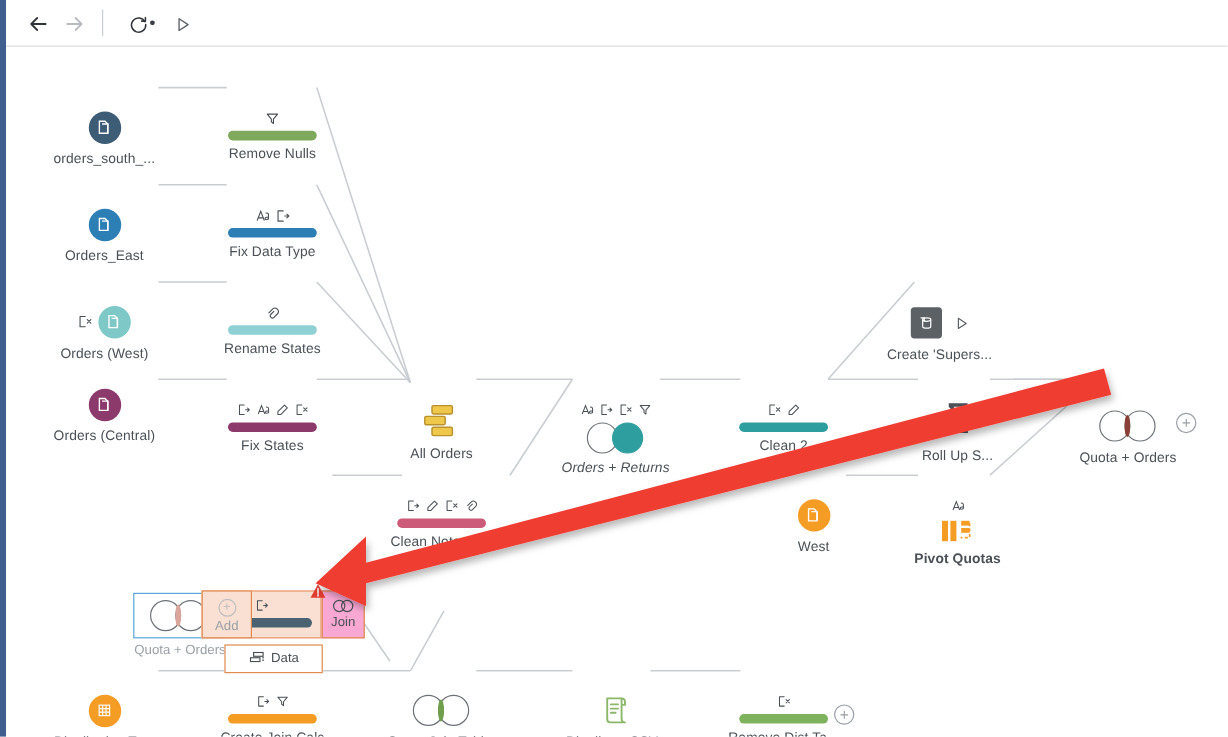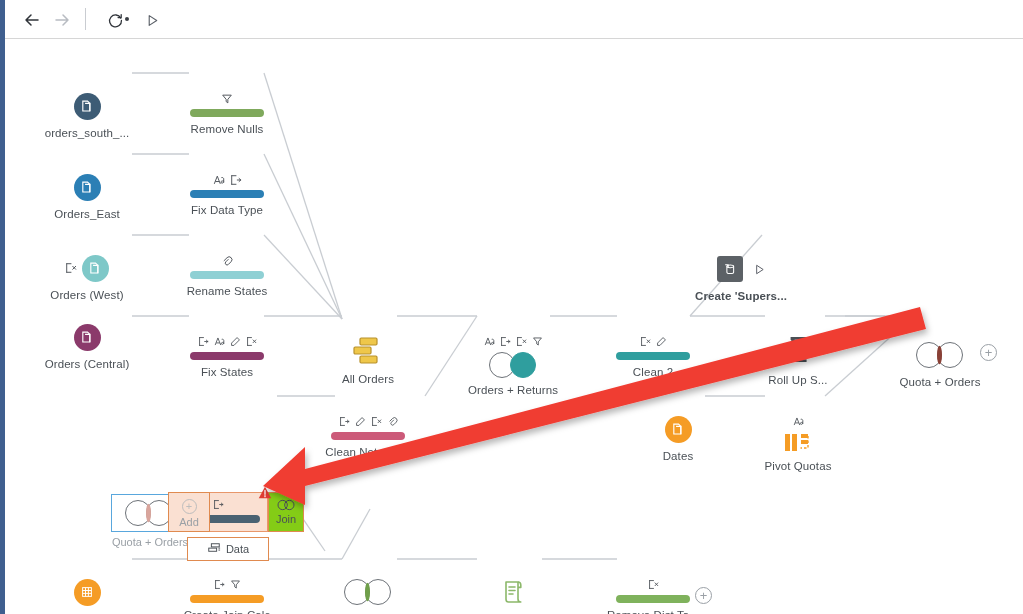--- a/index.html
+++ b/index.html
@@ -80,21 +80,21 @@
   #dragged-step {
     position: absolute; left: 163px; top: 453px; width: 100px; height: 40px;
     background: #fae0d2; border: 1px solid #e8976a;
   }
   .drop-opt {
     position: absolute; background: #fae0d2; border: 1.3px solid #e08a4f;
     display: flex; flex-direction: column; align-items: center; justify-content: center;
     font-size: 11px; color: #4a5056;
   }
   #opt-add   { left: 163px; top: 453px; width: 42px; height: 40px; background: #fae0d2; border: 1.3px solid #e08a4f; }
-  #opt-join  { left: 263px; top: 453px; width: 36px; height: 40px; background: #84cc16; }
+  #opt-join  { left: 263px; top: 453px; width: 36px; height: 40px; background: #f9a8d4; }
   #opt-union { left: 182px; top: 498px; width: 82px; height: 24px; background: #ffffff; flex-direction: row; gap: 5px; }
   .ghost-label { font-size: 11px; color: #9aa0a6; }
   #warn-tri { position: absolute; left: 253px; top: 447px; width: 14px; height: 13px; }
 
   
   #red-arrow { position: absolute; left: 0; top: 0; width: 1018px; height: 575px; pointer-events: none; }
 </style>
 </head>
 <body>
 
@@ -298,21 +298,21 @@
           <path d="M2 2h5M2 2v10M2 12h5M9 5l3.5 3.5M12.5 5 9 8.5" stroke-linecap="round"></path>
         </svg>
         <svg width="11" height="11" viewBox="0 0 14 14" fill="none" stroke="#4a5056" stroke-width="1.1">
           <path d="M8.4 5.2 5.6 8a2.1 2.1 0 1 0 3 3l3.2-3.2a3.3 3.3 0 0 0-4.7-4.7L3.6 6.6" stroke-linecap="round"></path>
         </svg>
       </div>
       <div class="pill" style="background:#cc5a79;"></div>
       <div class="caption">Clean Notes/A...</div>
     </div>
 
-    <div class="node" style="left:448px; top:295px;">
+    <div class="node" style="left:448px; top:295px;font-style:italic;">
       <div class="icons">
         <svg width="11" height="11" viewBox="0 0 14 14" fill="none" stroke="#4a5056" stroke-width="1.1">
           <path d="M1.5 11.5 5 2.5l3.5 9M2.8 8.8h4.4M9.8 4.2c1.6-.4 2.7.4 2.7 1.7v4.2M12.5 8c-2.4.1-3.3.6-3.3 1.5 0 .7.6 1.1 1.4 1.1.9 0 1.9-.7 1.9-1.6"></path>
         </svg>
         <svg width="11" height="11" viewBox="0 0 14 14" fill="none" stroke="#4a5056" stroke-width="1.1">
           <path d="M2 2h5M2 2v10M2 12h5M8.5 7h4M12.5 7 10.6 5.2M12.5 7 10.6 8.8" stroke-linecap="round" stroke-linejoin="round"></path>
         </svg>
         <svg width="11" height="11" viewBox="0 0 14 14" fill="none" stroke="#4a5056" stroke-width="1.1">
           <path d="M2 2h5M2 2v10M2 12h5M9 5l3.5 3.5M12.5 5 9 8.5" stroke-linecap="round"></path>
         </svg>
@@ -333,21 +333,21 @@
           <path d="M2 2h5M2 2v10M2 12h5M9 5l3.5 3.5M12.5 5 9 8.5" stroke-linecap="round"></path>
         </svg>
         <svg width="11" height="11" viewBox="0 0 14 14" fill="none" stroke="#4a5056" stroke-width="1.1">
           <path d="M2 12h3l7-7-3-3-7 7z" stroke-linejoin="round"></path>
         </svg>
       </div>
       <div class="pill" style="background:#2f9e9e;"></div>
       <div class="caption">Clean 2</div>
     </div>
 
-    <div class="node" style="left:676px; top:215px;font-weight:bold;">
+    <div class="node" style="left:718px; top:215px;">
       <div style="height:30px; display:flex; align-items:center; justify-content:center; gap:10px;">
         <span class="out-sq">
           <svg width="15" height="15" viewBox="0 0 16 16" fill="none" stroke="#fff" stroke-width="1.1">
             <ellipse cx="8.8" cy="4.6" rx="3.6" ry="1.5"></ellipse>
             <path d="M5.2 4.6v6.2c0 .8 1.6 1.5 3.6 1.5s3.6-.7 3.6-1.5V4.6"></path>
             <path d="M3.4 3h3.2v3.2"></path>
           </svg>
         </span>
         <svg width="13" height="13" viewBox="0 0 16 16" fill="none" stroke="#5b6068" stroke-width="1.2">
           <path d="M4.5 2.8 12.5 8l-8 5.2z" stroke-linejoin="round"></path>
@@ -365,24 +365,24 @@
 
     <div class="node" style="left:613px; top:375px;">
       <div class="input-row">
         <span class="disc" style="background:#f59c25;">
           <svg width="15" height="15" viewBox="0 0 16 16" fill="none" stroke="#fff" stroke-width="1.2">
             <path d="M3 2.2h5l2.4 2.4v8.2H3z"></path>
               <path d="M5.4 4.6h5.2v8.4"></path>
           </svg>
         </span>
       </div>
-      <div class="caption">Dates</div>
-    </div>
-
-    <div class="node" style="left:733px; top:375px;">
+      <div class="caption">West</div>
+    </div>
+
+    <div class="node" style="left:733px; top:375px;font-weight:bold;">
       <div class="icons">
         <svg width="11" height="11" viewBox="0 0 14 14" fill="none" stroke="#4a5056" stroke-width="1.1">
           <path d="M1.5 11.5 5 2.5l3.5 9M2.8 8.8h4.4M9.8 4.2c1.6-.4 2.7.4 2.7 1.7v4.2M12.5 8c-2.4.1-3.3.6-3.3 1.5 0 .7.6 1.1 1.4 1.1.9 0 1.9-.7 1.9-1.6"></path>
         </svg>
       </div>
       <div style="height:22px; display:flex; align-items:center; justify-content:center;">
         <svg width="30" height="22" viewBox="0 0 30 22">
           <rect x="2" y="2" width="5" height="17" fill="#f59c25"></rect>
           <rect x="9" y="2" width="5" height="17" fill="#f59c25"></rect>
           <rect x="18" y="2" width="7" height="4" fill="#f59c25"></rect>

